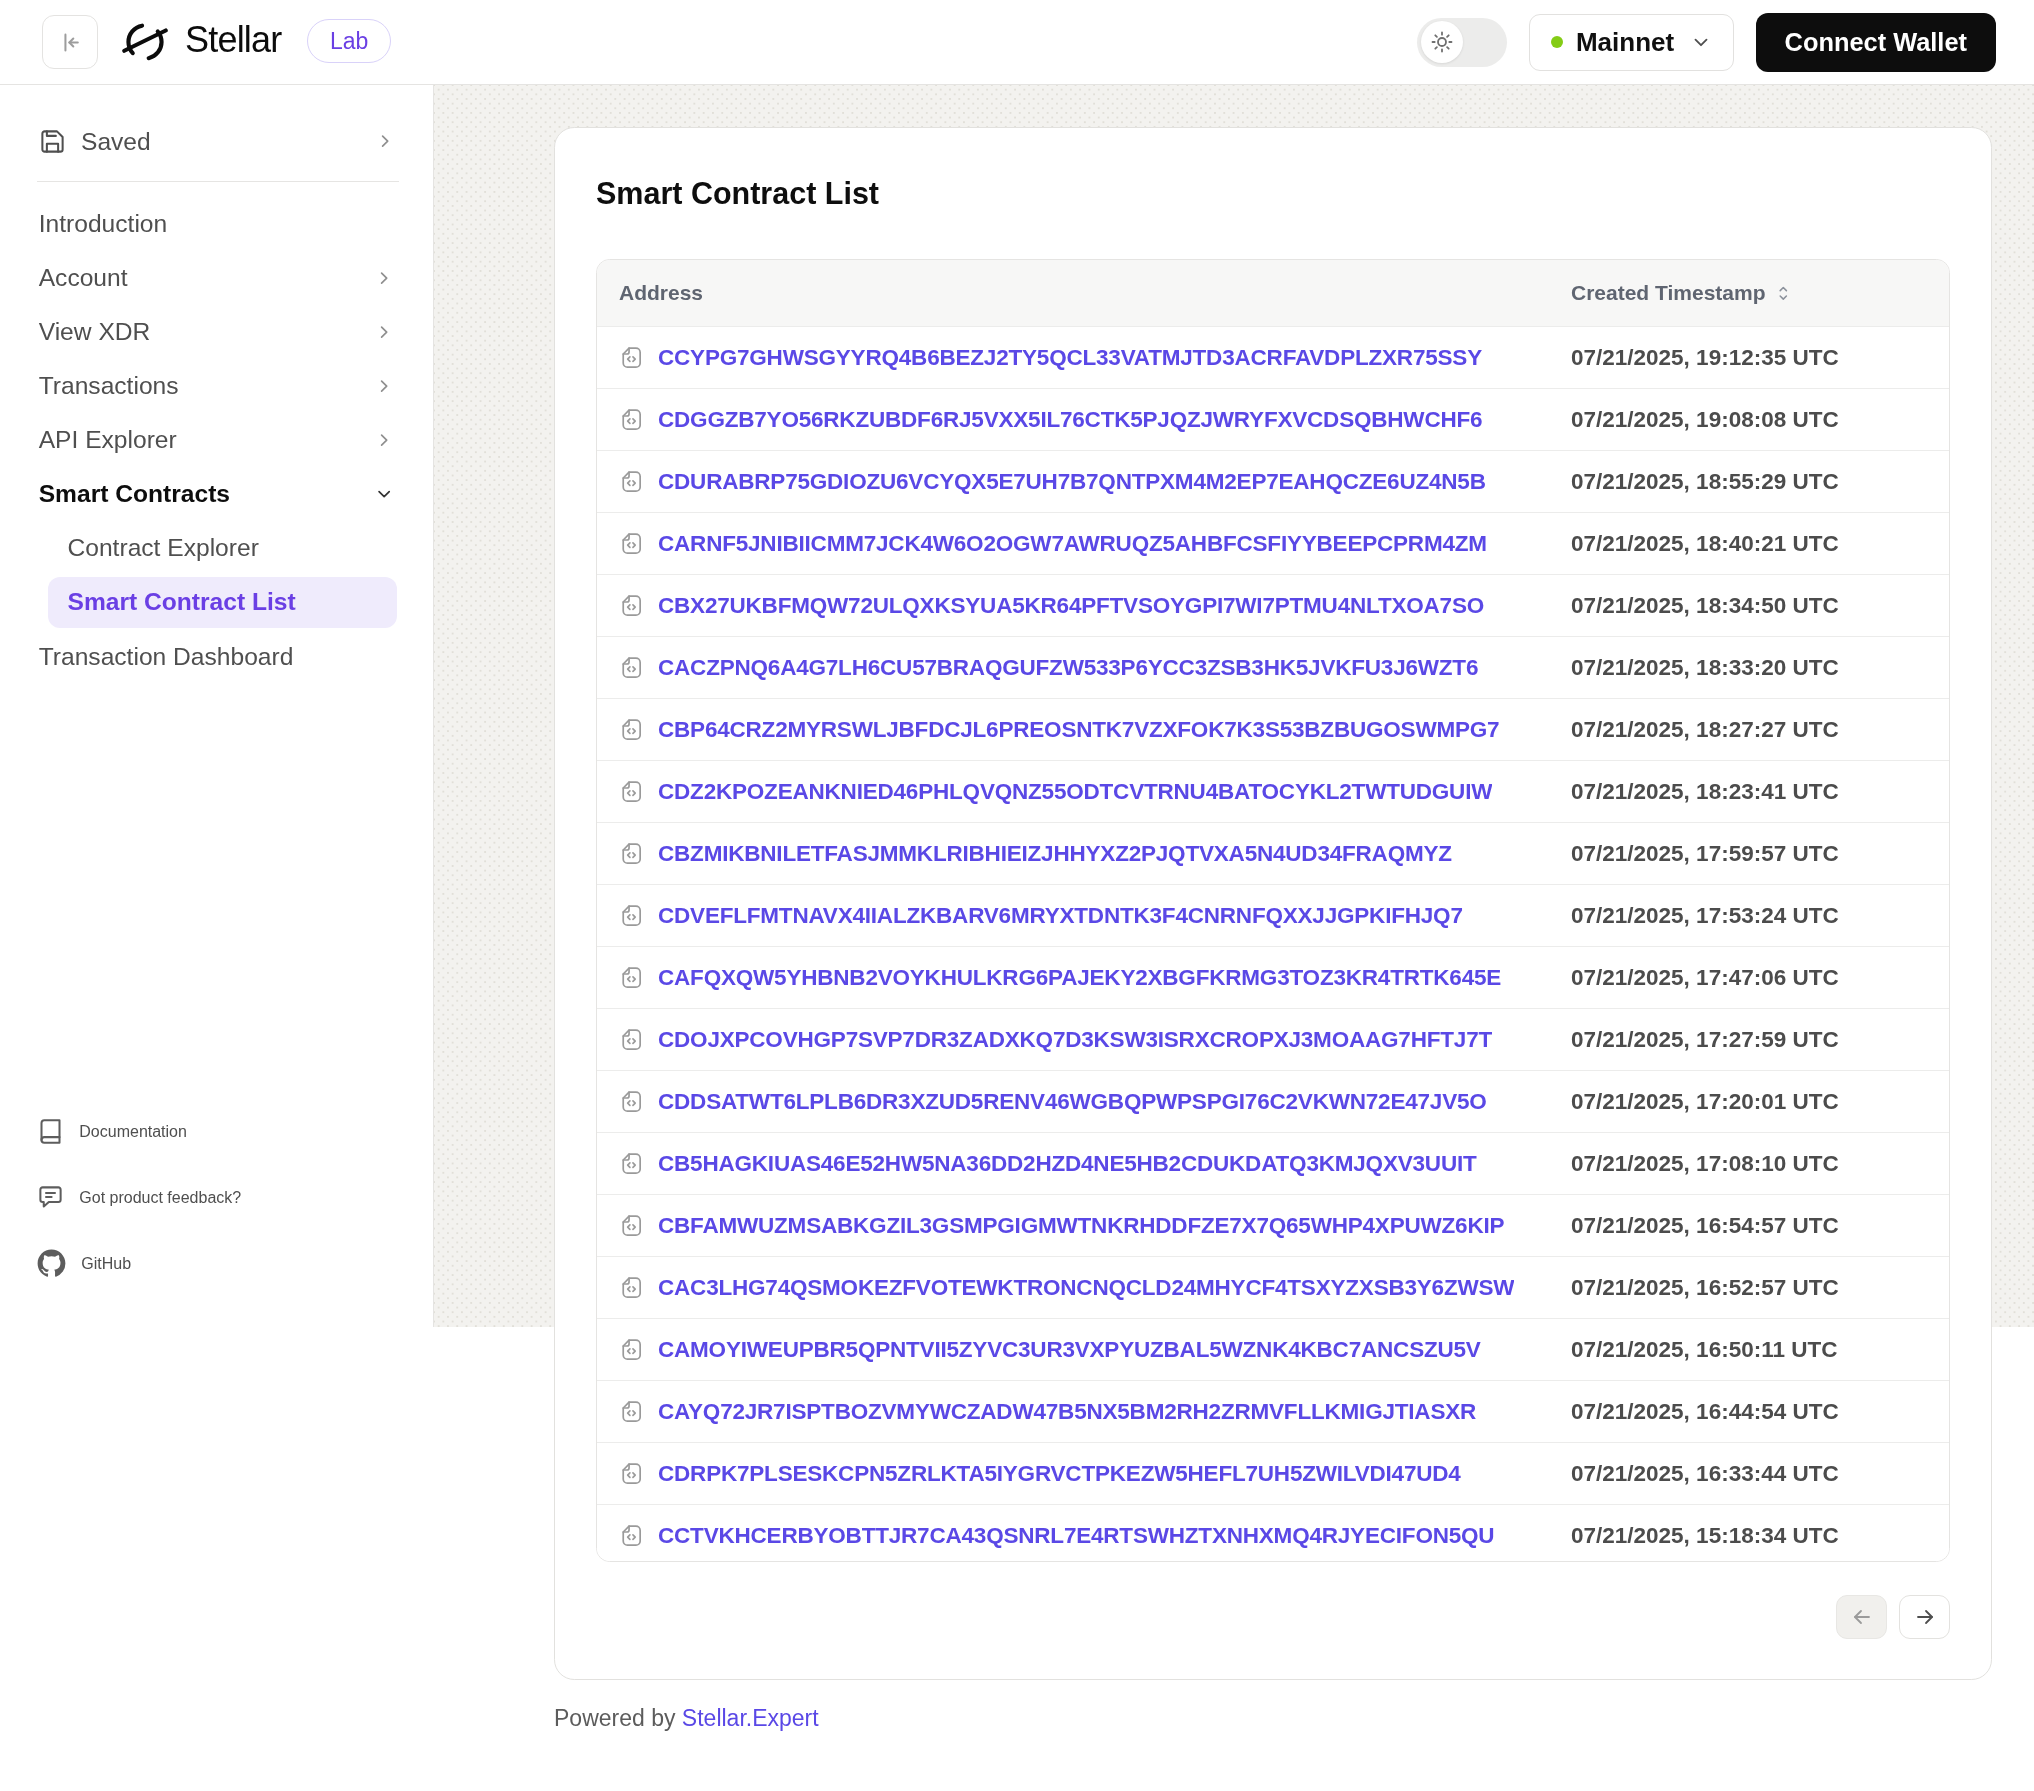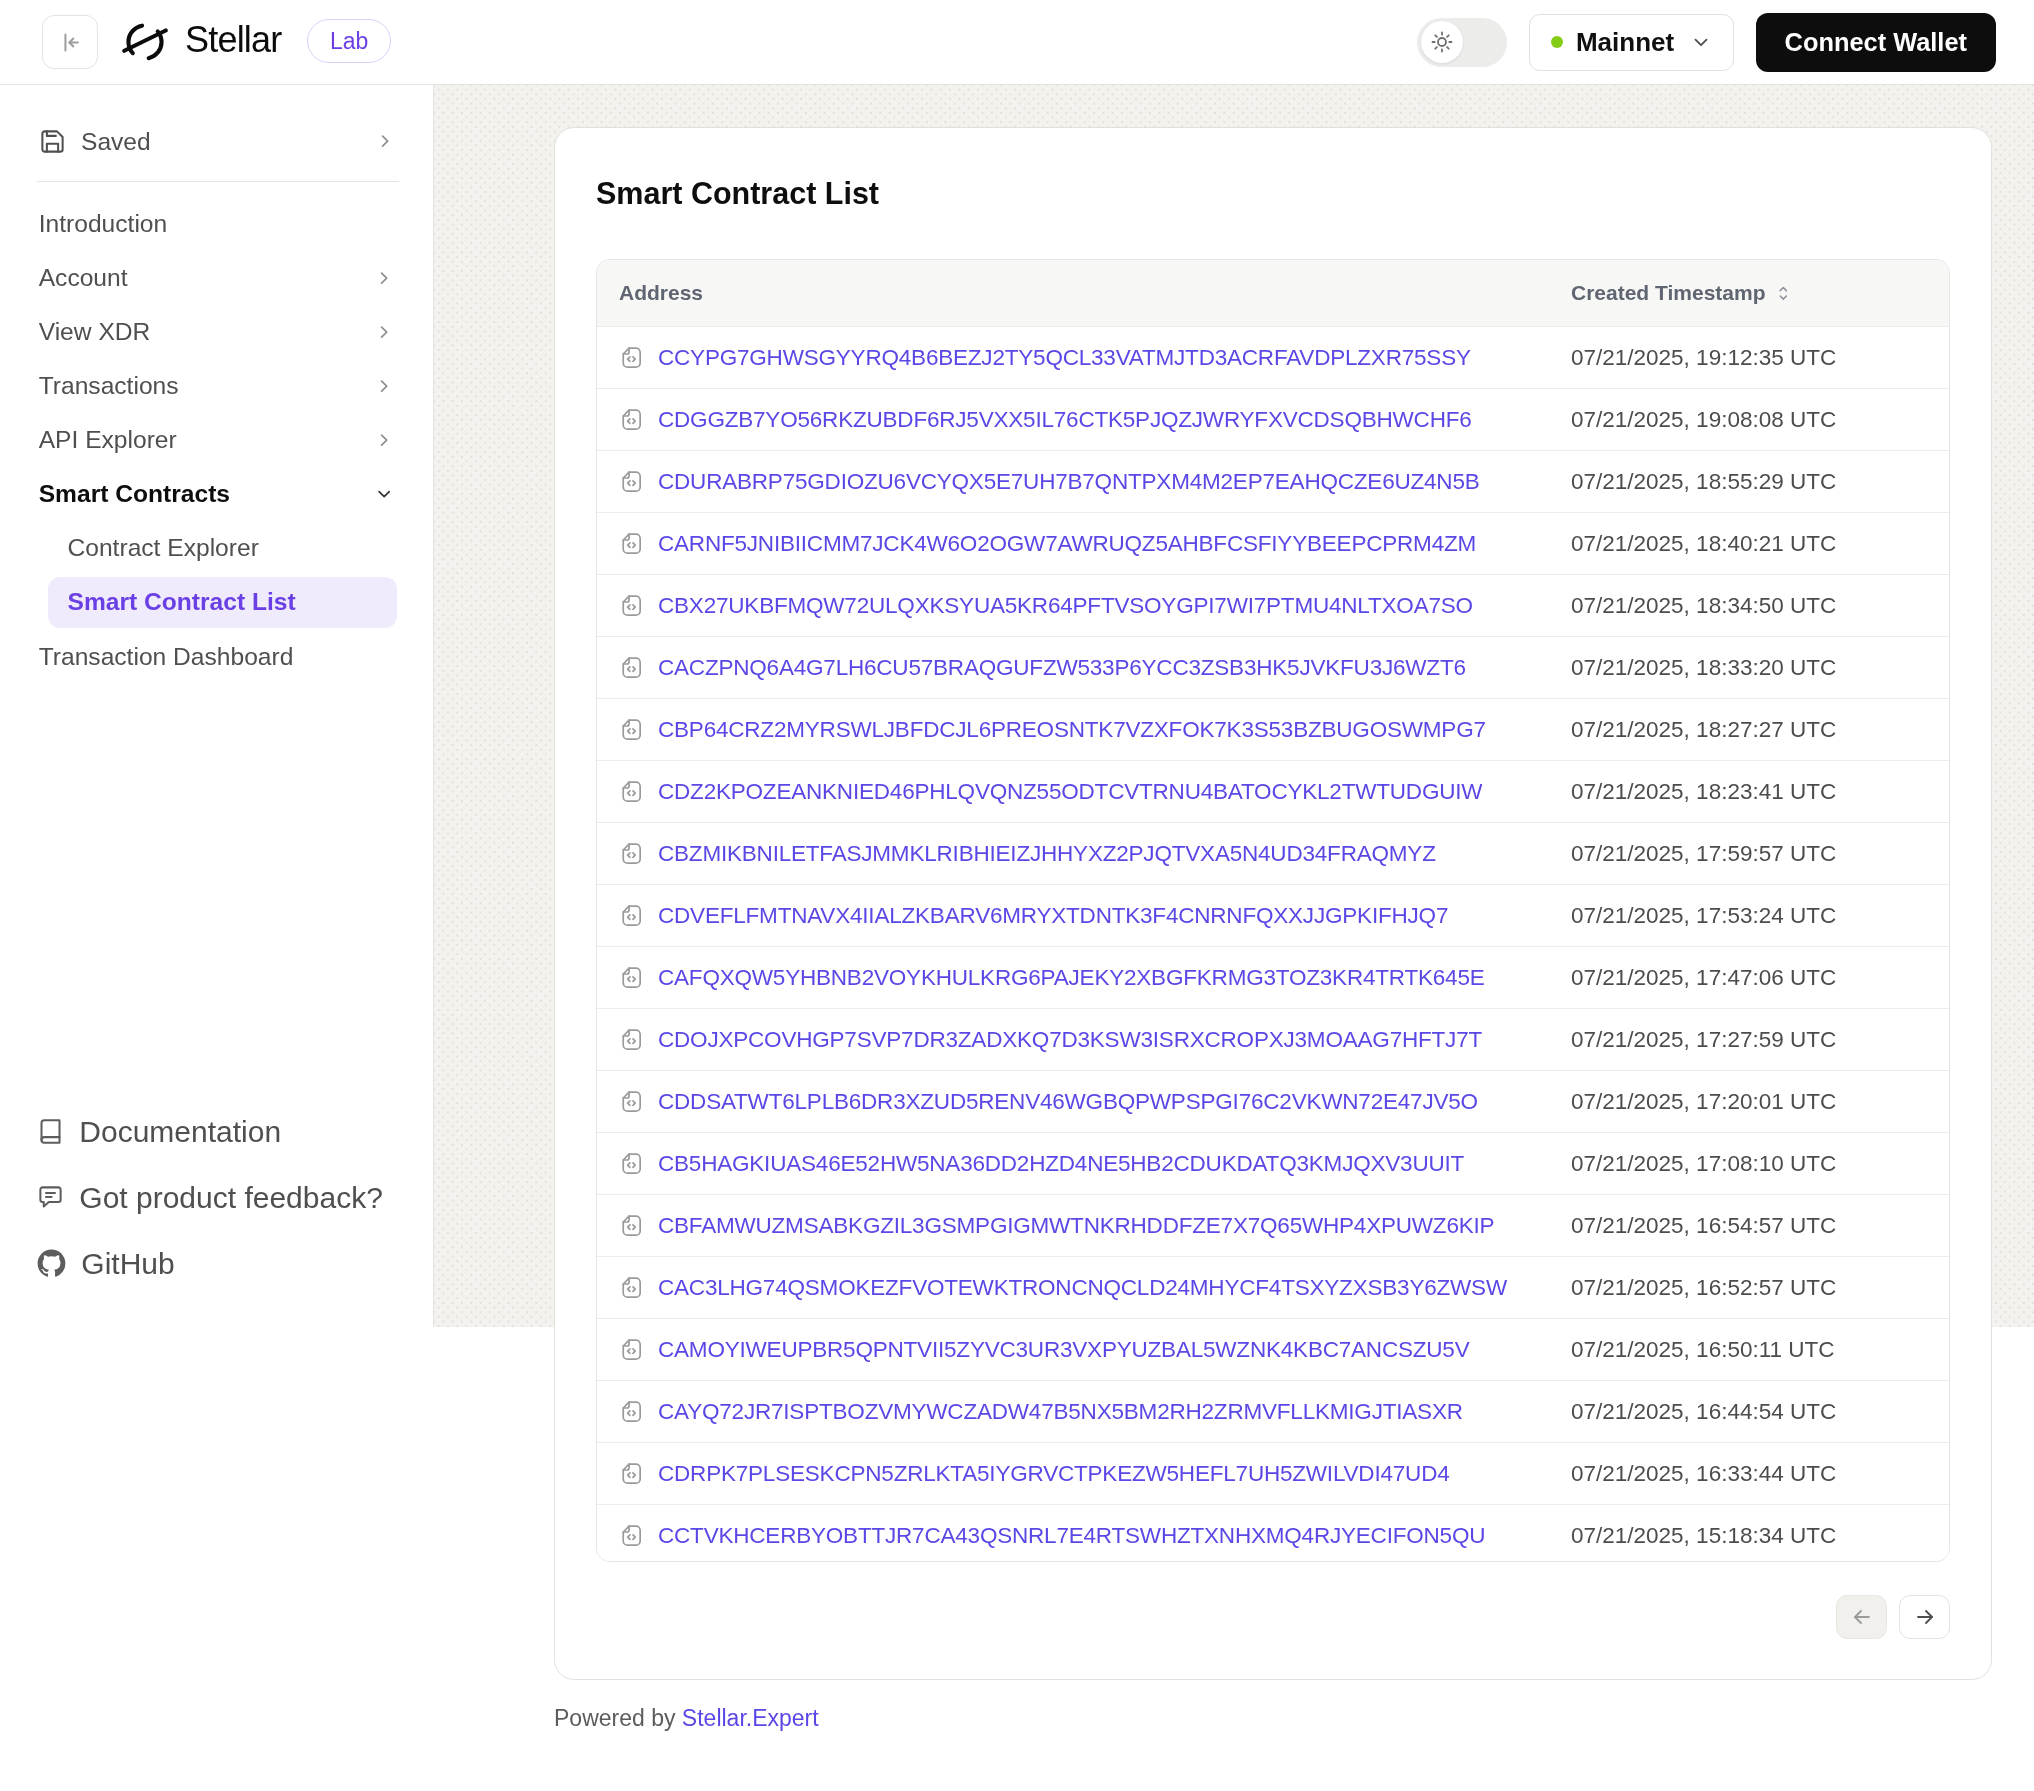--- a/index.html
+++ b/index.html
@@ -85,21 +85,21 @@
   .sub-item{
     height:53px;display:flex;align-items:center;font-size:24.6px;color:var(--gray-700);
     padding-left:30.5px;cursor:pointer;
   }
   .sub-item.selected{
     background:var(--selected-bg);color:var(--accent-strong);font-weight:600;
     border-radius:12px;margin:2.5px 1.7px 2.5px 11px;padding-left:19.5px;height:51px;
   }
   .sidebar-bottom{display:flex;flex-direction:column;gap:6.8px}
   .bottom-link{
-    display:flex;align-items:center;gap:15.3px;font-size:30px;color:var(--gray-700);
+    display:flex;align-items:center;gap:15.3px;font-size:16px;color:var(--gray-700);
     height:59px;cursor:pointer;
   }
   .bottom-link .b-icon{color:#5d5d5d}
 
   
   .main{
     flex:1;height:100%;
     background-color:#f3f2ef;
     background-image:
       radial-gradient(#e1dfd8 1.3px, transparent 1.4px),
@@ -116,21 +116,21 @@
   .table-wrap{border:0.8px solid var(--border);border-radius:13.6px;overflow:hidden;background:#fff}
   .t-head{
     display:grid;grid-template-columns:1fr 356px;height:66px;align-items:center;
     background:#f7f7f6;padding:0 22px;
   }
   .t-head .col-label{font-size:21px;font-weight:600;color:#5f6571}
   .th-sort{display:flex;align-items:center;gap:8.5px;cursor:pointer}
   .sort-icon{color:#8c929c}
   .t-row{
     display:grid;grid-template-columns:1fr 356px;height:62px;align-items:center;
-    padding:0 22px;border-top:0.8px solid var(--border-soft);background:#fff;
+    padding:0 22px;border-top:0.8px solid var(--border-soft);background:#fff;font-weight:bold;
   }
   .addr-cell{display:flex;align-items:center;gap:13.6px;min-width:0}
   .contract-icon{color:#9a9a9a;flex:none}
   .addr-link{
     font-size:22.5px;color:var(--accent);text-decoration:none;letter-spacing:-0.2px;
     white-space:nowrap;overflow:hidden;text-overflow:ellipsis;cursor:pointer;
   }
   .ts-cell{font-size:22.5px;color:#4c4c4c;white-space:nowrap}
   .pagination{margin-top:33px;display:flex;justify-content:flex-end;gap:12px}
   .page-btn{

